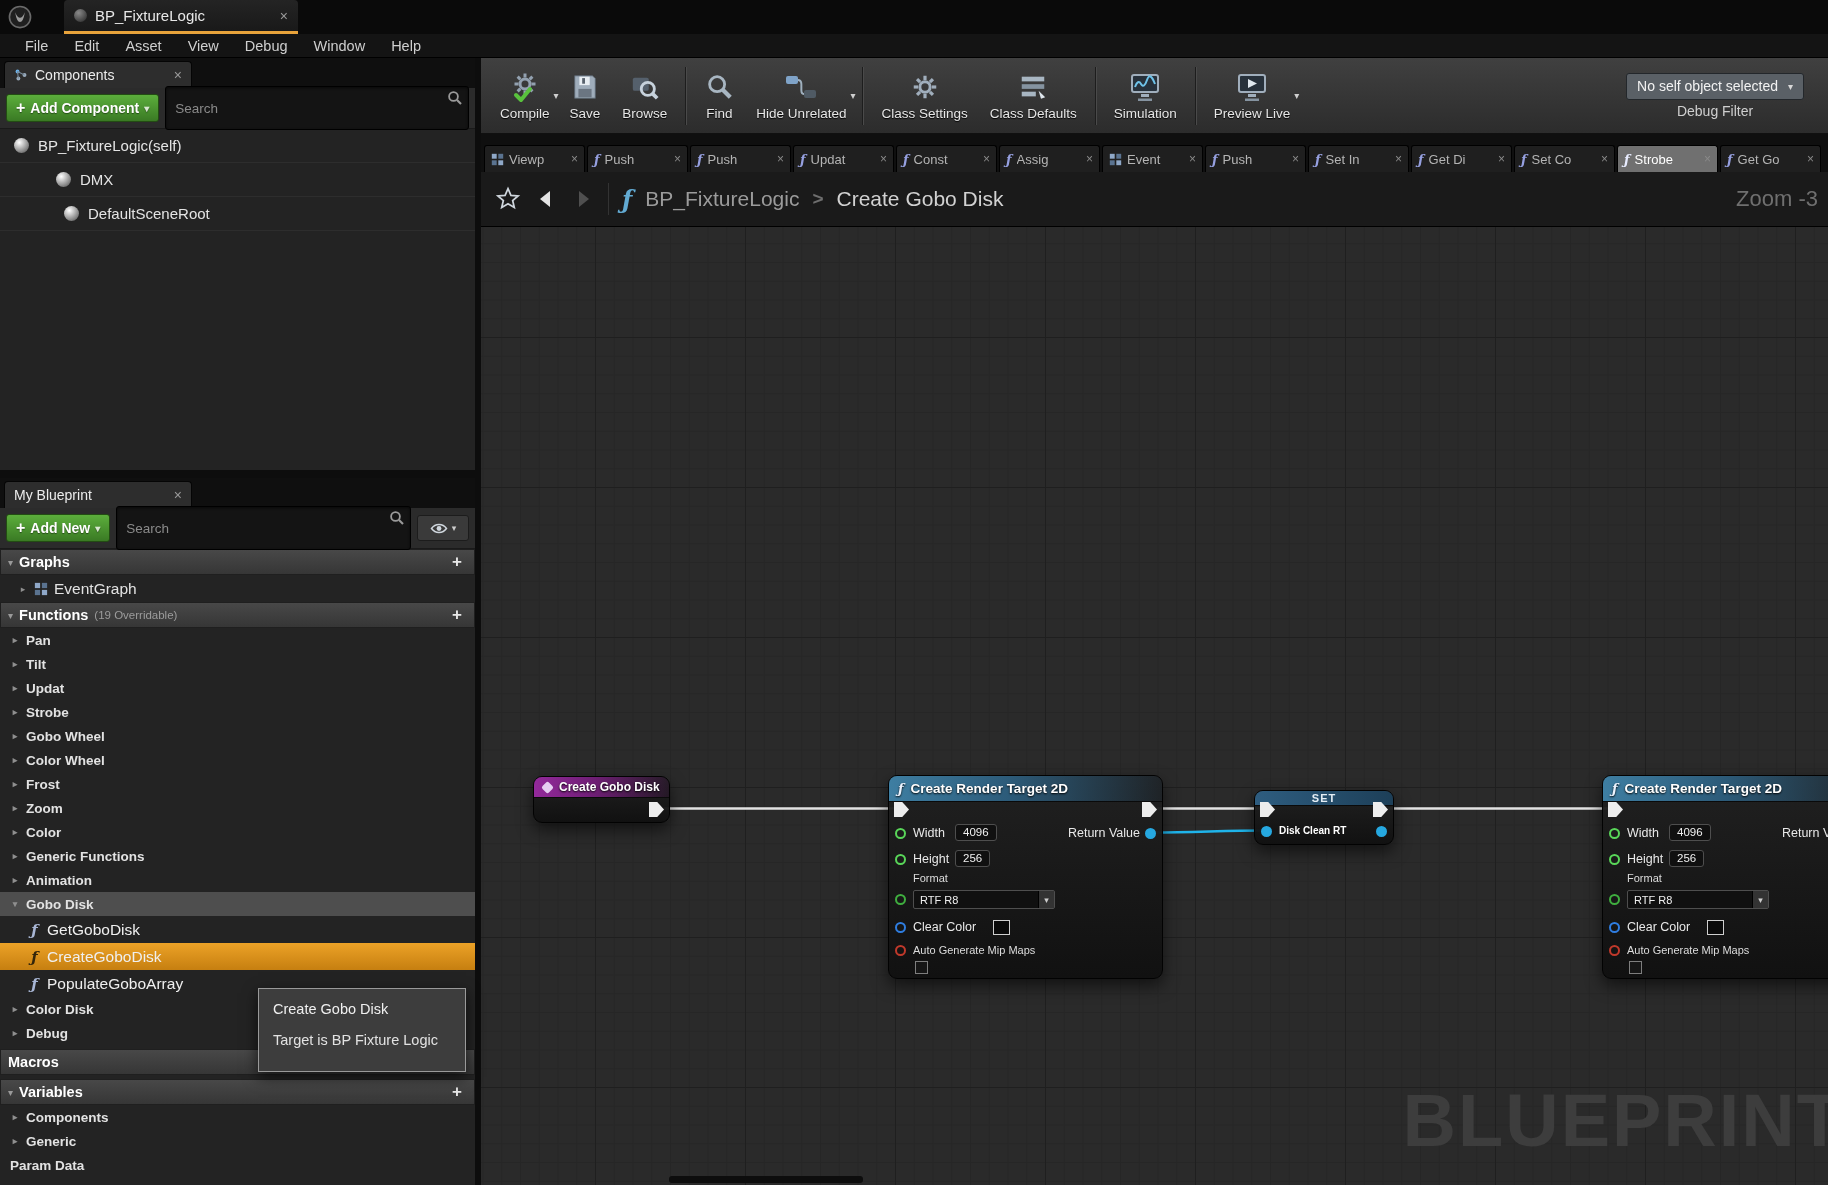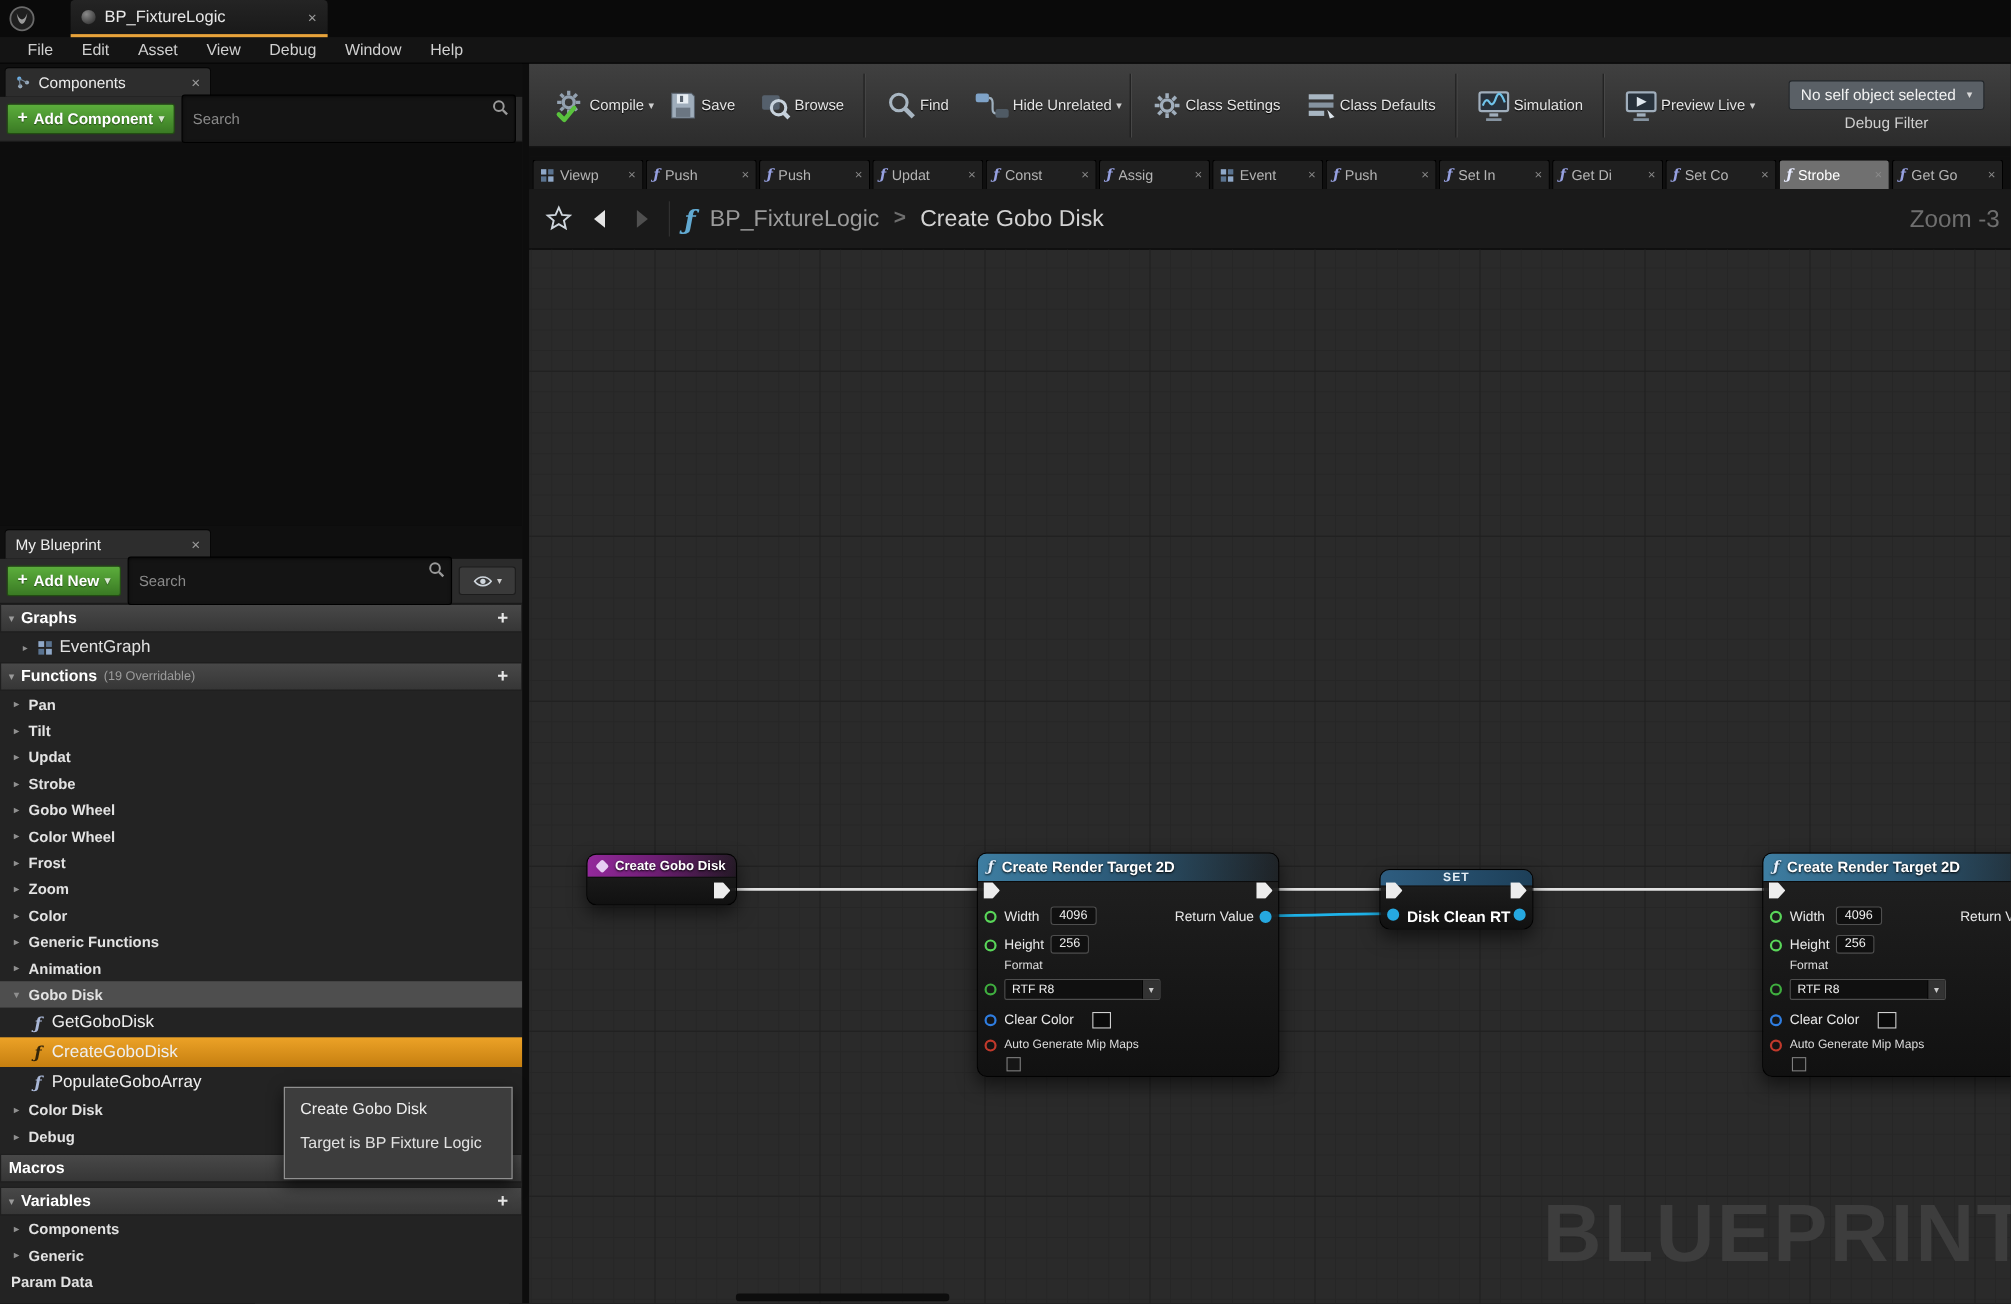--- a/index.html
+++ b/index.html
@@ -59,21 +59,21 @@
   .fn-row.selected .fn-icon{color:#33250a}
 
   
   #tooltip{position:absolute;left:258px;top:988px;width:208px;height:84px;background:#3d3d3d;border:1px solid #9a9a9a;box-shadow:0 5px 14px rgba(0,0,0,.65);padding:12px 14px;z-index:60}
   #tooltip .tt1{color:#f0f0f0;font-size:14.5px}
   #tooltip .tt2{color:#e2e2e2;font-size:14.5px;margin-top:15px}
 
   
   #maincol{flex:1;display:flex;flex-direction:column;border-left:6px solid #0d0d0d;min-width:0}
   #toolbar{height:76px;flex:none;background:linear-gradient(#404040,#2c2c2c);border-bottom:1px solid #101010;display:flex;align-items:center;padding:0 8px}
-  .tb-btn{display:flex;flex-direction:row;align-items:center;justify-content:center;gap:2px;padding:0 11px;height:100%}
+  .tb-btn{display:flex;flex-direction:column;align-items:center;justify-content:center;gap:2px;padding:0 11px;height:100%}
   .tb-icon{height:34px;display:flex;align-items:center}
   .tb-label{font-size:13.5px;color:#e6e6e6;text-shadow:0 1px 1px #000;white-space:nowrap}
   .tb-caret{color:#cfcfcf;font-size:10px;margin-left:-7px}
   .tb-sep{width:1px;height:58px;background:#1d1d1d;margin:0 7px;box-shadow:1px 0 0 #4a4a4a;flex:none}
   #debug-area{margin-left:auto;display:flex;flex-direction:column;align-items:center;gap:3px;margin-right:16px;flex:none}
   #debug-dd{height:27px;background:#5a6066;border:1px solid #23272b;border-radius:3px;display:flex;align-items:center;gap:10px;padding:0 10px;color:#f2f2f2;font-size:14px}
   #debug-dd .caret{font-size:10px;color:#d8d8d8}
   #debug-filter{color:#cfcfcf;font-size:14px}
 
   #tabspacer{height:8px;background:#0f0f0f;flex:none}
@@ -108,21 +108,21 @@
   #canvas-scroll-thumb{position:absolute;left:188px;bottom:2px;width:194px;height:7px;background:#0d0d0d;border-radius:3px}
 
   .node{position:absolute;background:linear-gradient(rgba(32,32,32,.96),rgba(16,16,16,.96));border:1px solid #020202;border-radius:9px;box-shadow:0 7px 16px rgba(0,0,0,.55)}
   .node-hd{height:26px;border-radius:8px 8px 0 0;display:flex;align-items:center;gap:7px;padding:0 9px;color:#fff;font-weight:bold;font-size:13.5px;text-shadow:0 1px 2px #000;border-bottom:1px solid #0a0a0a;white-space:nowrap;overflow:hidden}
   .hd-blue{background:linear-gradient(90deg,#3e7ea2 0%,#2c5a78 45%,rgba(30,42,52,.35) 100%)}
   .hd-purple{background:linear-gradient(90deg,#93299b 0%,#6e1e74 45%,rgba(52,20,56,.35) 100%)}
   .hd-f{font-family:"DejaVu Serif",serif;font-style:italic;font-size:13px;color:#ecf4ff}
   #entry-node .node-hd{height:21px;font-size:12px}
   .entry-dot{width:9px;height:9px;background:#e6cdf2;transform:rotate(45deg);border-radius:2px;flex:none}
   .set-hd{height:15px;background:linear-gradient(90deg,#2e5d80,#1d3f58);border-radius:8px 8px 0 0;color:#e4edf4;font-weight:bold;font-size:11px;display:flex;align-items:center;justify-content:center;letter-spacing:1px;border-bottom:1px solid #0a0a0a}
-  .set-lbl{position:absolute;left:24px;top:34px;color:#fff;font-weight:bold;font-size:14px;white-space:nowrap}
+  .set-lbl{position:absolute;left:24px;top:34px;color:#fff;font-weight:bold;font-size:10px;white-space:nowrap}
 
   .pin-exec{position:absolute;width:15px;height:15px;background:#ededed;clip-path:polygon(0 0,55% 0,100% 50%,55% 100%,0 100%)}
   .pin-circ{position:absolute;width:11px;height:11px;border-radius:50%;border:2.5px solid currentColor}
   .pin-circ.filled{background:currentColor}
   .c-int{color:#59d659}.c-enum{color:#3fae3f}.c-struct{color:#2f7de0}.c-bool{color:#c0392b}.c-obj{color:#26a8e0}
   .lbl{position:absolute;color:#e8e8e8;font-size:12.5px;line-height:15px;white-space:nowrap}
   .lbl.rt{right:22px}
   .lbl.sm{font-size:11px;color:#dcdcdc}
   .valbox{position:absolute;background:#101010;border:1px solid #4e4e4e;border-radius:3px;color:#efefef;font-size:11.5px;height:17px;line-height:14px;padding:0 7px;text-align:center}
   .dropdown{position:absolute;width:142px;height:19px;background:#101010;border:1px solid #4e4e4e;border-radius:2px;display:flex;align-items:center}
@@ -184,20 +184,34 @@
             <span class="caret">▾</span>
           </button>
           <div class="search-wrap">
             <input type="text" placeholder="Search" style="">
             <span class="search-mag">
               <svg width="16" height="16" viewBox="0 0 16 16">
                   <circle cx="6.5" cy="6.5" r="4.4" fill="none" stroke="#9a9a9a" stroke-width="1.8"></circle>
                   <line x1="10" y1="10" x2="14" y2="14" stroke="#9a9a9a" stroke-width="2.2"></line>
                 </svg>
             </span>
+          </div>
+        </div>
+        <div id="components-tree">
+          <div class="tree-row" style="padding-left:14px">
+            <span class="sphere"></span>
+            <span>BP_FixtureLogic(self)</span>
+          </div>
+          <div class="tree-row" style="padding-left:56px">
+            <span class="sphere"></span>
+            <span>DMX</span>
+          </div>
+          <div class="tree-row" style="padding-left:64px">
+            <span class="sphere"></span>
+            <span>DefaultSceneRoot</span>
           </div>
         </div>
       </section>
 
       <section id="myblueprint-panel">
         <div class="panel-tabstrip">
           <div class="panel-tab">
             <span class="panel-tab-label">My Blueprint</span>
             <span class="tab-close">×</span>
           </div>

